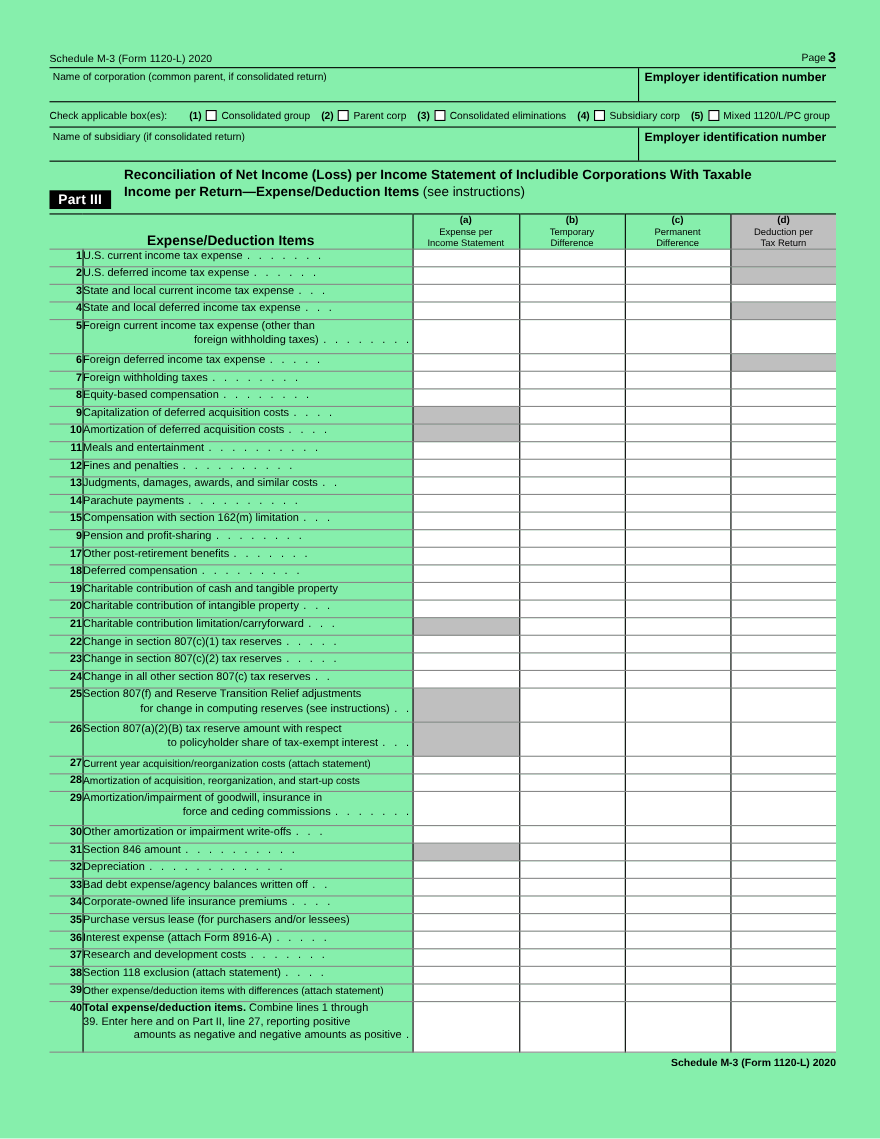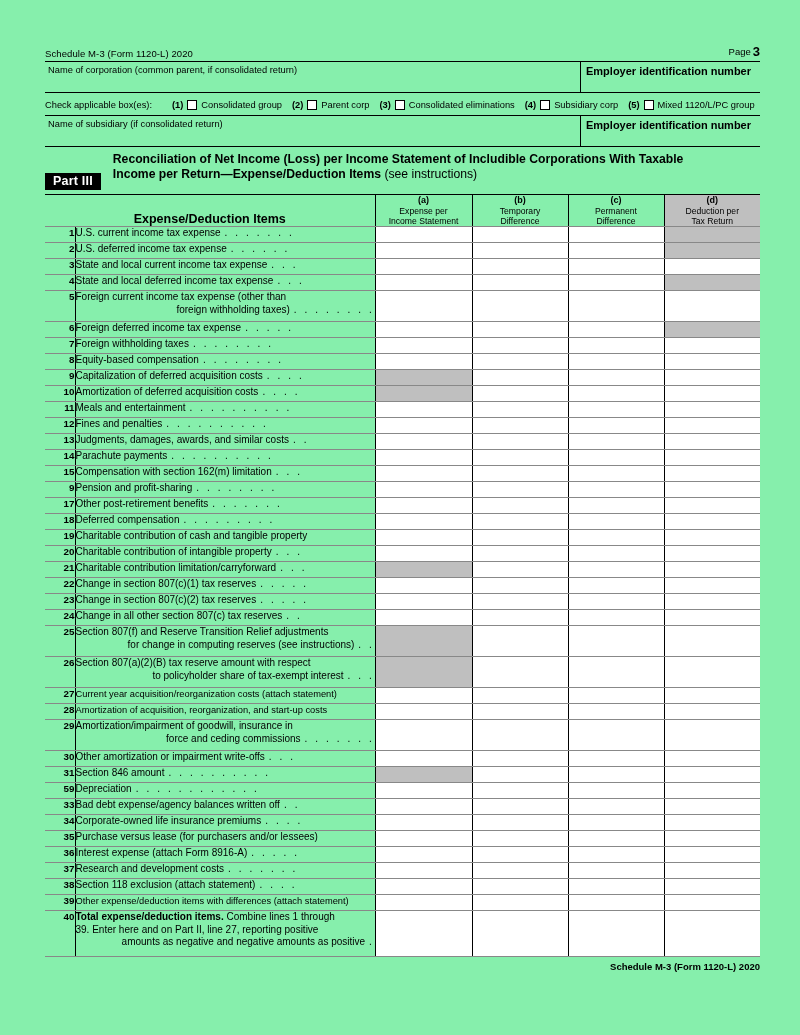--- a/index.html
+++ b/index.html
@@ -623,21 +623,21 @@
           <td class="num">31</td>
           <td class="desc">
             <div class="lastline">Section 846 amount<span class="dots">. . . . . . . . . .</span></div>
           </td>
           <td class="cell shaded"></td>
           <td class="cell"></td>
           <td class="cell"></td>
           <td class="cell"></td>
         </tr>
         <tr class="r1">
-          <td class="num">59</td>
+          <td class="num">32</td>
           <td class="desc">
             <div class="lastline">Depreciation<span class="dots">. . . . . . . . . . . .</span></div>
           </td>
           <td class="cell"></td>
           <td class="cell"></td>
           <td class="cell"></td>
           <td class="cell"></td>
         </tr>
         <tr class="r1">
           <td class="num">33</td>

